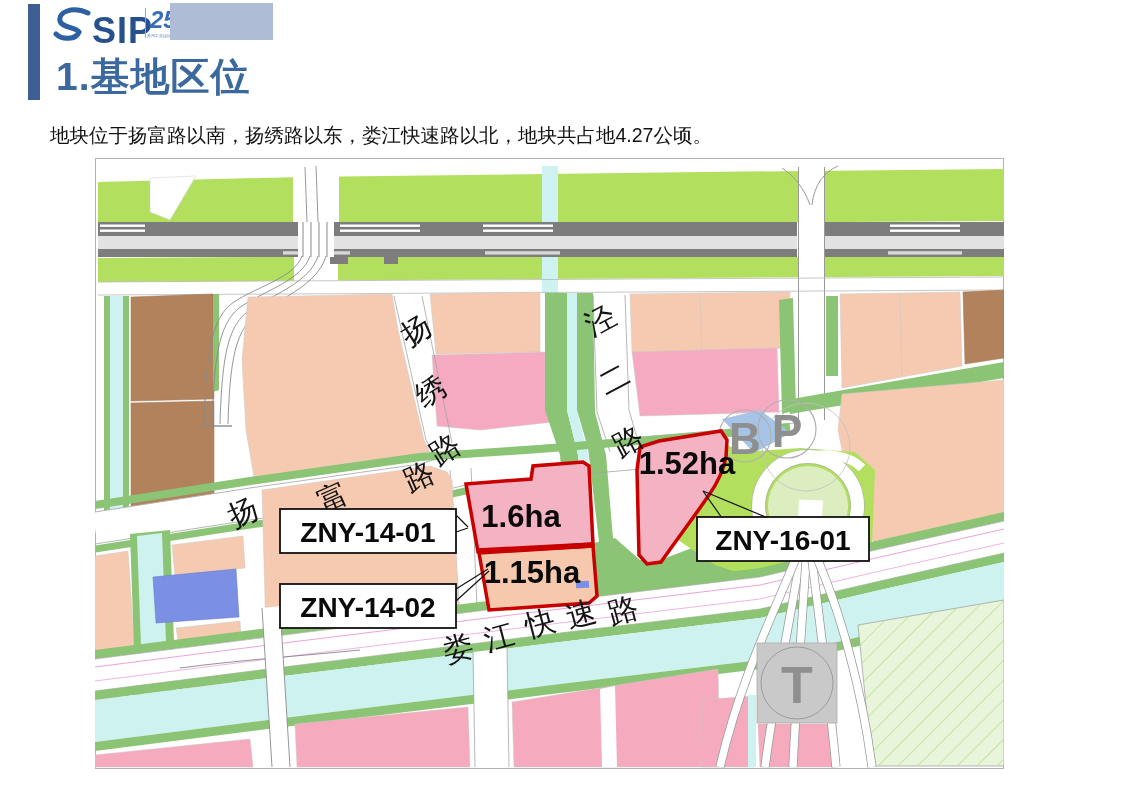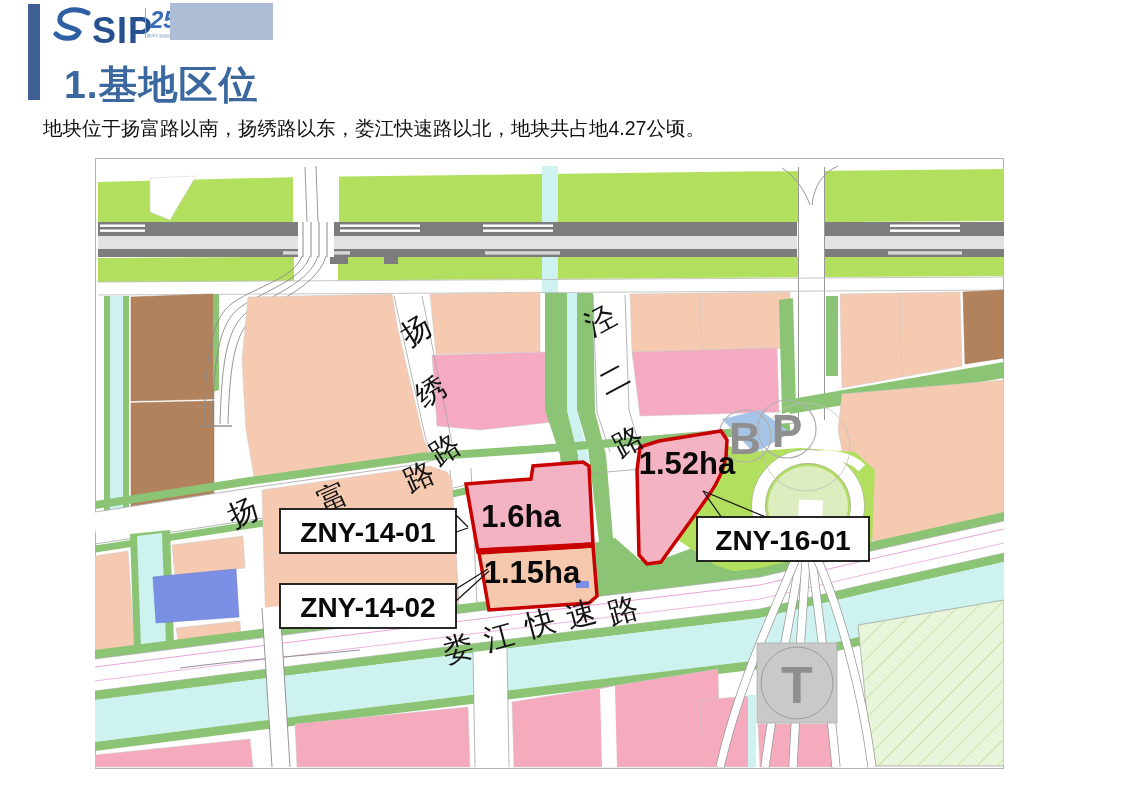--- a/index.html
+++ b/index.html
@@ -30,22 +30,22 @@
 <div class="leftbar"></div>
 <svg class="logo-s" width="42" height="40" viewBox="0 0 42 40">
   <path d="M36,7 C20,0 6,6 8,15 C10,22 24,21 27,26 C24,34 10,34 4,28" stroke="#2d5fa3" stroke-width="5" fill="none" stroke-linecap="round"></path>
 </svg>
 <span class="logo-sip">SIP</span>
 <div class="logo-div"></div>
 <span class="logo-25">25</span>
 <span class="logo-sub">苏州工业园区开发建设25周年</span>
 <div class="logo-block"></div>
 
-<h1 class="page-title" style="margin:8px;">1.基地区位</h1>
-<p class="page-body" style="margin:5px;">地块位于扬富路以南，扬绣路以东，娄江快速路以北，地块共占地4.27公顷。</p>
+<h1 class="page-title" style="margin:0;">1.基地区位</h1>
+<p class="page-body" style="margin:12px;">地块位于扬富路以南，扬绣路以东，娄江快速路以北，地块共占地4.27公顷。</p>
 
 <div class="map-wrap">
 <svg width="909" height="612" viewBox="95 158 909 612">
   <defs>
     <pattern id="hatch" width="14" height="14" patternUnits="userSpaceOnUse" patternTransform="rotate(45)">
       <line x1="0" y1="0" x2="0" y2="14" stroke="#bcdf97" stroke-width="1.6"></line>
     </pattern>
   </defs>
 
   <rect x="95.5" y="158.5" width="908" height="610" fill="#ffffff" stroke="#b3b3b3"></rect>

